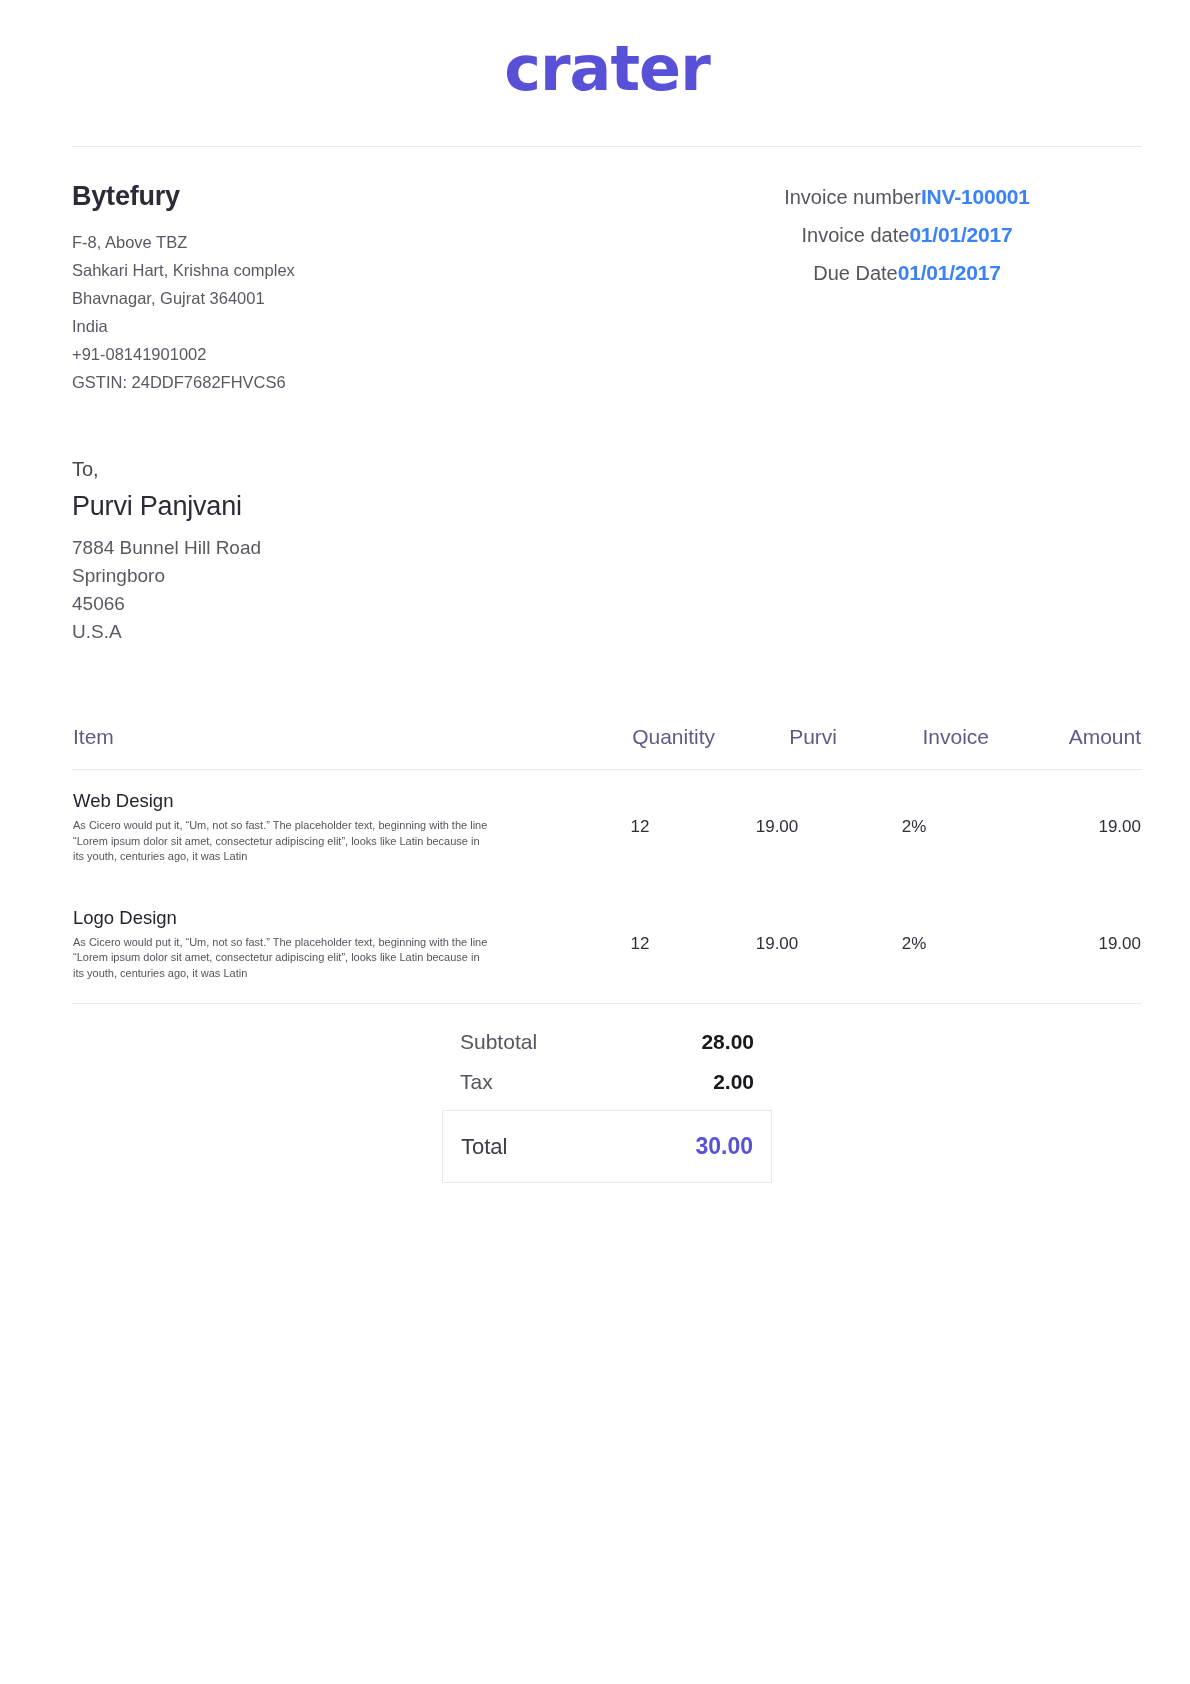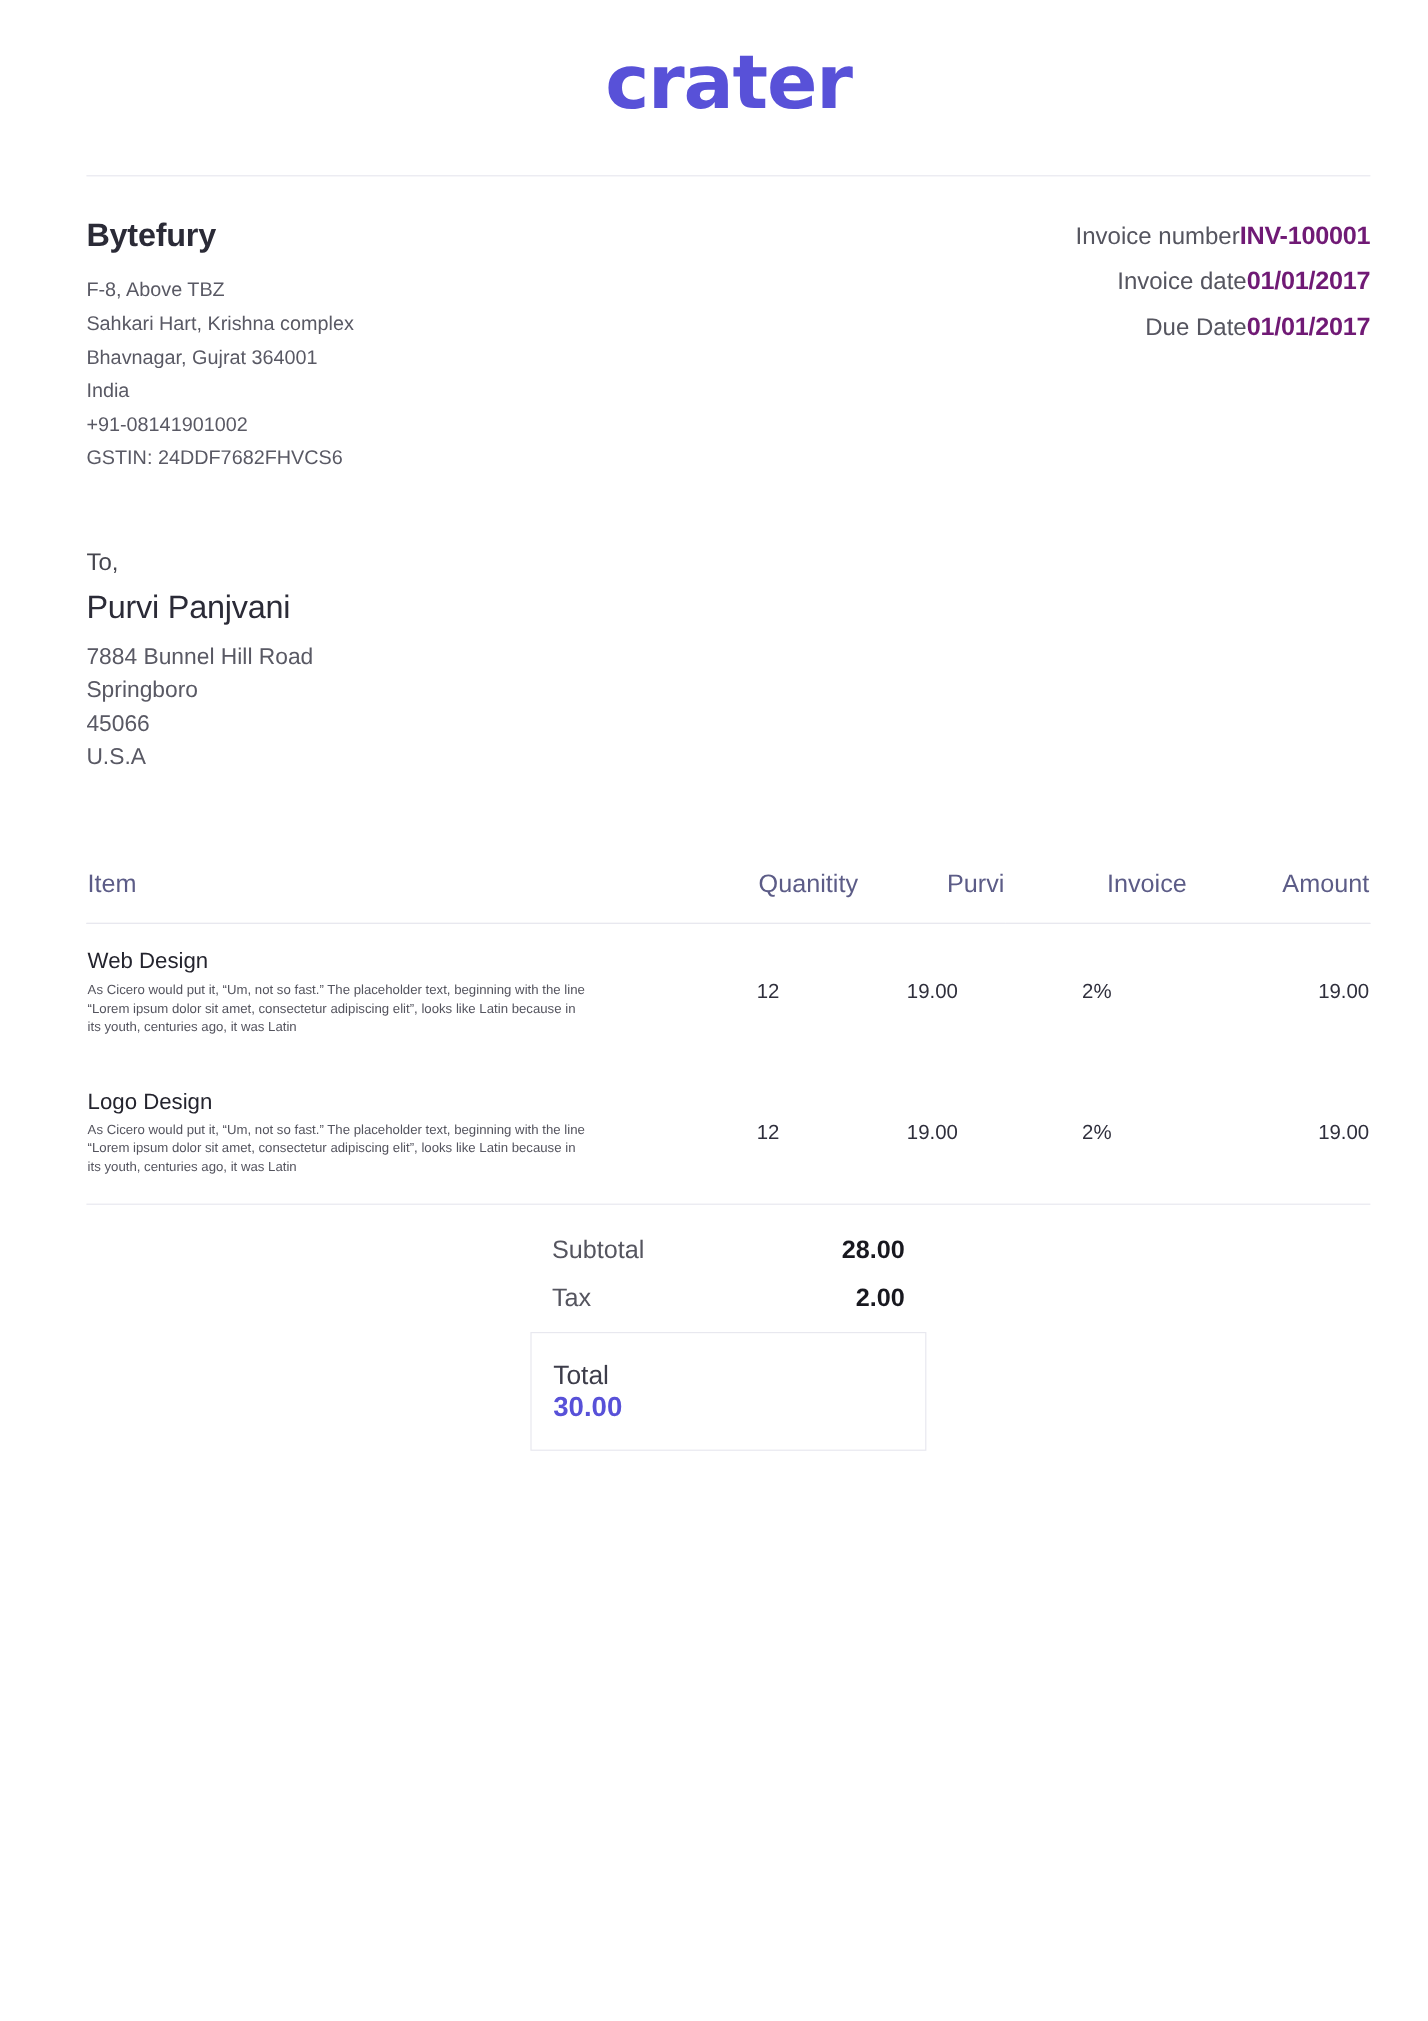--- a/index.html
+++ b/index.html
@@ -66,32 +66,32 @@
     line-height: 28px;
     color: #595964;
   }
 
   .meta-block {
     width: 470px;
     padding-top: 4px;
   }
   .meta-row {
     display: flex;
-    justify-content: flex-end;
+    justify-content: center;
     align-items: baseline;
     margin-bottom: 14px;
   }
   .meta-label {
     font-size: 20px;
     color: #55555f;
   }
   .meta-value {
     font-size: 21px;
     font-weight: 700;
-    color: #701a75;
+    color: #3b82f6;
     letter-spacing: -0.2px;
   }
 
   
   .billto {
     padding: 62px 60px 0 60px;
   }
   .billto-to {
     font-size: 20px;
     color: #46464f;
@@ -193,21 +193,20 @@
     font-weight: 700;
     color: #18181f;
   }
   .grand-total {
     border: 1px solid #e8e8ef;
     padding: 22px 18px;
     display: flex;
     justify-content: space-between;
     align-items: baseline;
     margin-top: 12px;
-    flex-direction: column;
   }
   .grand-total .total-label {
     font-size: 22px;
     color: #3d3d4a;
   }
   .grand-total .total-value {
     font-size: 23px;
     font-weight: 700;
     color: #5851d8;
   }

